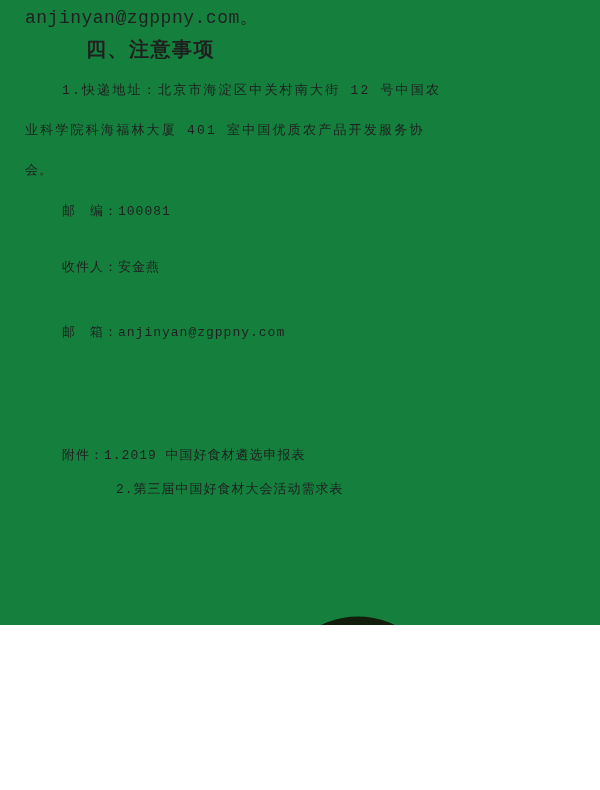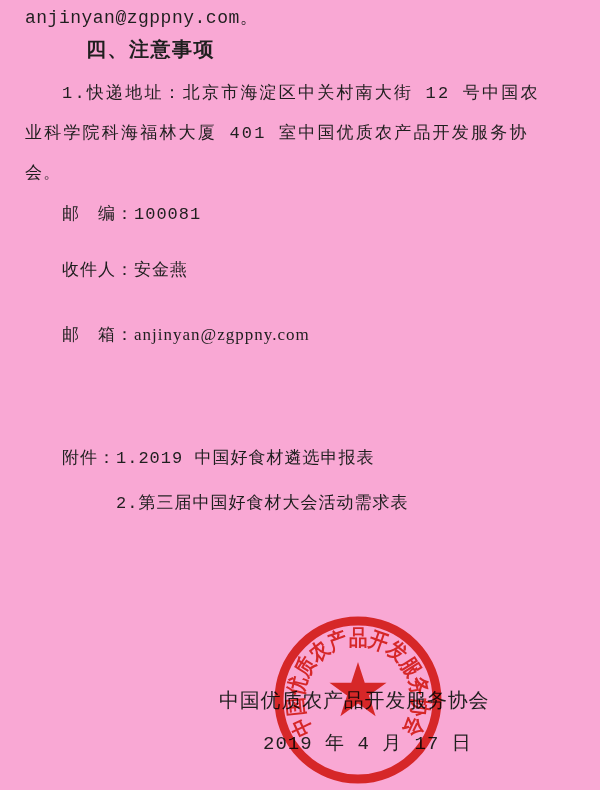--- a/index.html
+++ b/index.html
@@ -3,30 +3,30 @@
 <meta charset="utf-8">
 <style>
   html, body {
     margin: 0;
     padding: 0;
     background: #ffffff;
   }
   #page {
     position: relative;
     width: 600px;
-    height: 790px;
-    background: #f9a8d4;
+    height: 625px;
+    background: #15803d;
     overflow: hidden;
     font-family: "Liberation Mono", "DejaVu Serif", serif;
     color: #1f1f1f;
   }
   .line {
     position: absolute;
     white-space: nowrap;
-    font-size: 17px;
+    font-size: 13px;
     letter-spacing: 1px;
     color: #1f1f1f;
   }
   .overflow-line {
     left: 25px; top: 5px;
     font-size: 18px;
     letter-spacing: 0.5px;
   }
   .heading {
     left: 62px; top: 36px;
@@ -35,23 +35,23 @@
     font-size: 20px;
     letter-spacing: 1.5px;
     margin-left: 24px;
   }
   .addr1 { left: 62px; top: 81px;  letter-spacing: 2.2px; }
   .addr2 { left: 25px; top: 121px; letter-spacing: 2.2px; }
   .addr3 { left: 25px; top: 161px; }
   .c0 { left: 62px; top: 202px; }
   .c1 { left: 62px; top: 258px; }
   .c2 { left: 62px; top: 282px; }
-  .c3 { left: 62px; top: 323px; font-family: Liberation Serif, serif; }
+  .c3 { left: 62px; top: 323px; }
   .att1 { left: 62px;  top: 446px; }
-  .att2 { left: 116px; top: 491px; }
+  .att2 { left: 116px; top: 480px; }
   .sig-org  { left: 219px; top: 687px; font-size: 20px; letter-spacing: 0.8px; z-index: 1; }
   .sig-date { left: 263px; top: 730px; font-size: 19px; letter-spacing: 1px; z-index: 1; }
   #seal {
     position: absolute;
     left: 274px; top: 616px;
     width: 168px; height: 168px;
     z-index: 2;
     mix-blend-mode: multiply;
     opacity: 0.92;
   }

